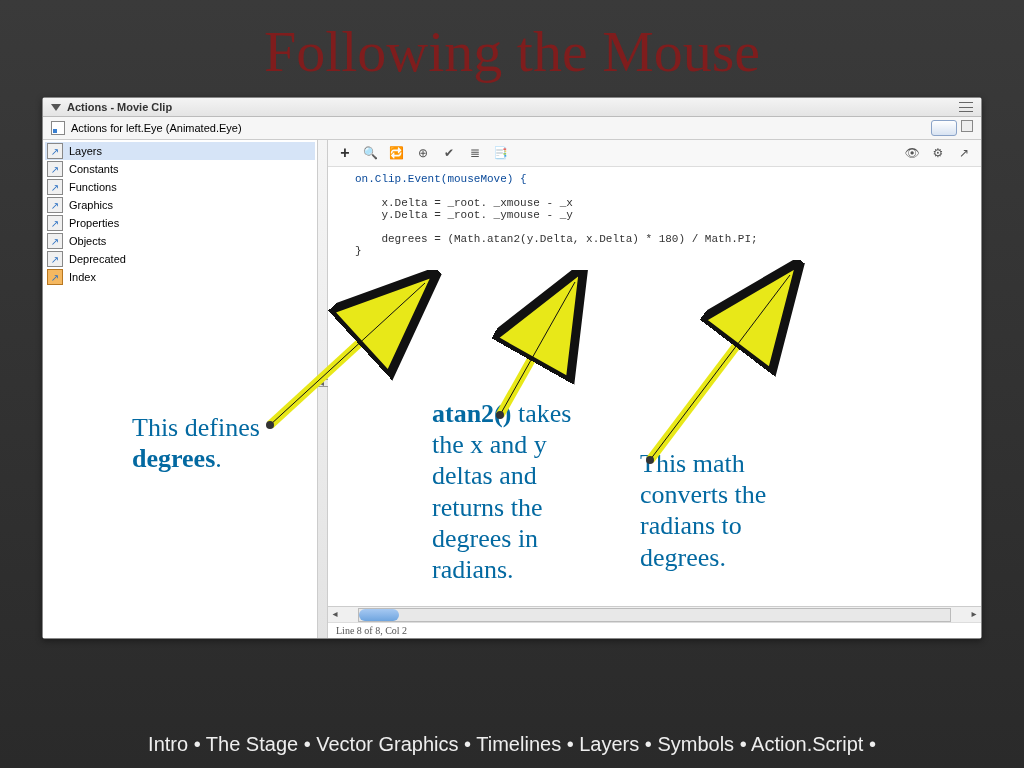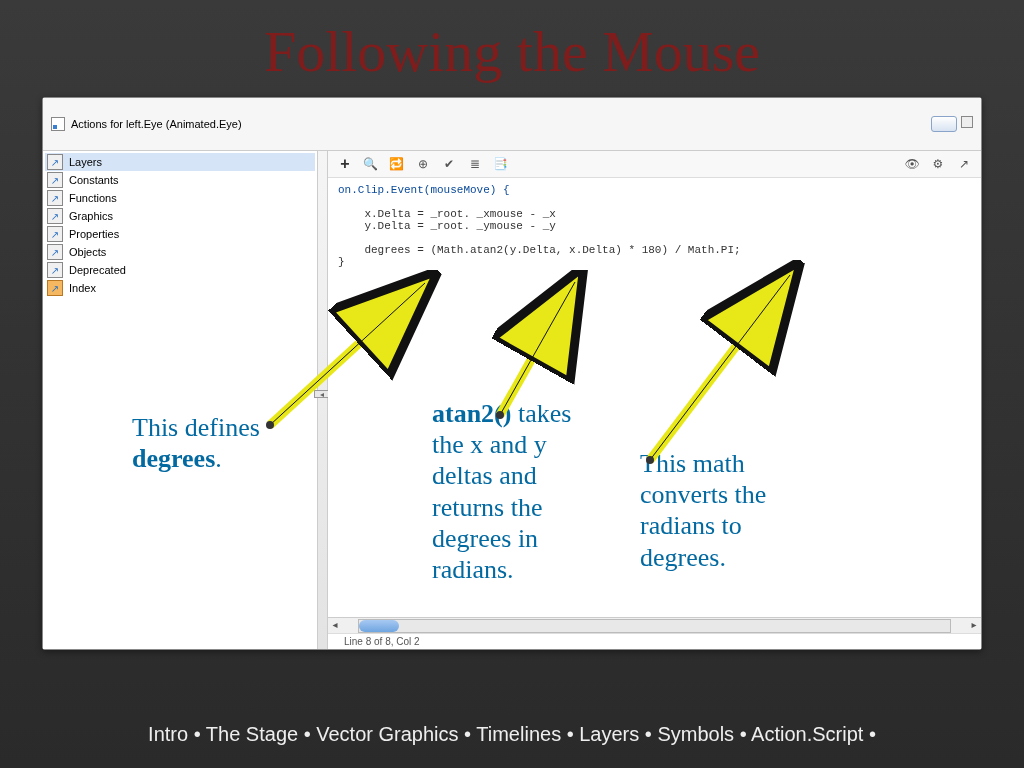--- a/index.html
+++ b/index.html
@@ -44,21 +44,21 @@
 .title-bar .title-txt { font-weight: bold; color: #333; }
 .title-bar .spacer { flex: 1; }
 .title-bar .menu-lines {
   width: 14px; height: 10px;
   display: flex; flex-direction: column; justify-content: space-between;
 }
 .title-bar .menu-lines div { height: 1px; background: #666; }
 .sub-bar {
   display: flex;
   align-items: center;
-  padding: 18px 8px;
+  padding: 3px 8px;
   font-size: 11px;
   border-bottom: 1px solid #ccc;
   background: #f6f6f6;
 }
 .sub-bar .doc-icon {
   width: 14px; height: 14px;
   background: #fff; border: 1px solid #888;
   margin-right: 6px;
   position: relative;
 }
@@ -145,21 +145,21 @@
   display: flex; align-items: center; justify-content: center;
   font-size: 12px; color: #555;
 }
 .tool-btn.plus { font-size: 16px; font-weight: bold; color: #333; }
 .toolbar .tb-spacer { flex: 1; }
 .code-area {
   flex: 1;
   background: #fff;
   font-family: 'Courier New', monospace;
   font-size: 11px;
-  padding: 6px 10px;
+  padding: 6px 27px;
   color: #333;
   white-space: pre;
   position: relative;
 }
 .code-area .kw { color: #0a4a9a; }
 .hscroll {
   height: 16px;
   border-top: 1px solid #ccc;
   display: flex;
   align-items: center;
@@ -178,54 +178,65 @@
   left: 0; top: 0; width: 40px; height: 100%;
   background: linear-gradient(#a7c9f2,#6fa5df);
   border-radius: 7px;
 }
 .hscroll .arrow {
   width: 14px; height: 14px;
   text-align: center; font-size: 10px; color: #555;
 }
 .status {
   font-size: 10px;
-  padding: 2px 16px;
+  padding: 2px 8px;
   color: #555;
   border-top: 1px solid #ddd;
+  font-family: Liberation Serif, serif;
 }
 .annotation {
   position: absolute;
   color: #0369a1;
   font-size: 26px;
   line-height: 1.2;
   font-family: Liberation Serif, serif;
 }
 .annotation.a1 { left: 132px; top: 412px; width: 170px; }
 .annotation.a2 { left: 432px; top: 398px; width: 170px; }
 .annotation.a3 { left: 640px; top: 448px; width: 190px; }
 .annotation span.b { font-weight: bold; }
 .arrow-svg {
   position: absolute;
   pointer-events: none;
 }
 .footer {
   position: absolute;
-  bottom: 22px;
+  bottom: 12px;
   width: 100%;
   text-align: center;
   color: #eee;
   font-size: 20px;
 }
 </style>
 </head>
 <body>
 
 <div class="slide-title">Following the Mouse</div>
 
 <div class="app-window">
+  <div class="title-bar">
+    <div class="tri"></div>
+    <div class="title-txt">Actions - Movie Clip</div>
+    <div class="spacer"></div>
+    <div class="menu-lines">
+        <div></div>
+        <div></div>
+        <div></div>
+      </div>
+  </div>
   <div class="sub-bar">
     <div class="doc-icon"></div>
     <div>Actions for left.Eye  (Animated.Eye)</div>
     <div class="right-tools">
       <div class="ddl"></div>
       <div class="pin"></div>
     </div>
   </div>
   <div class="workspace">
     <div class="left-panel">

